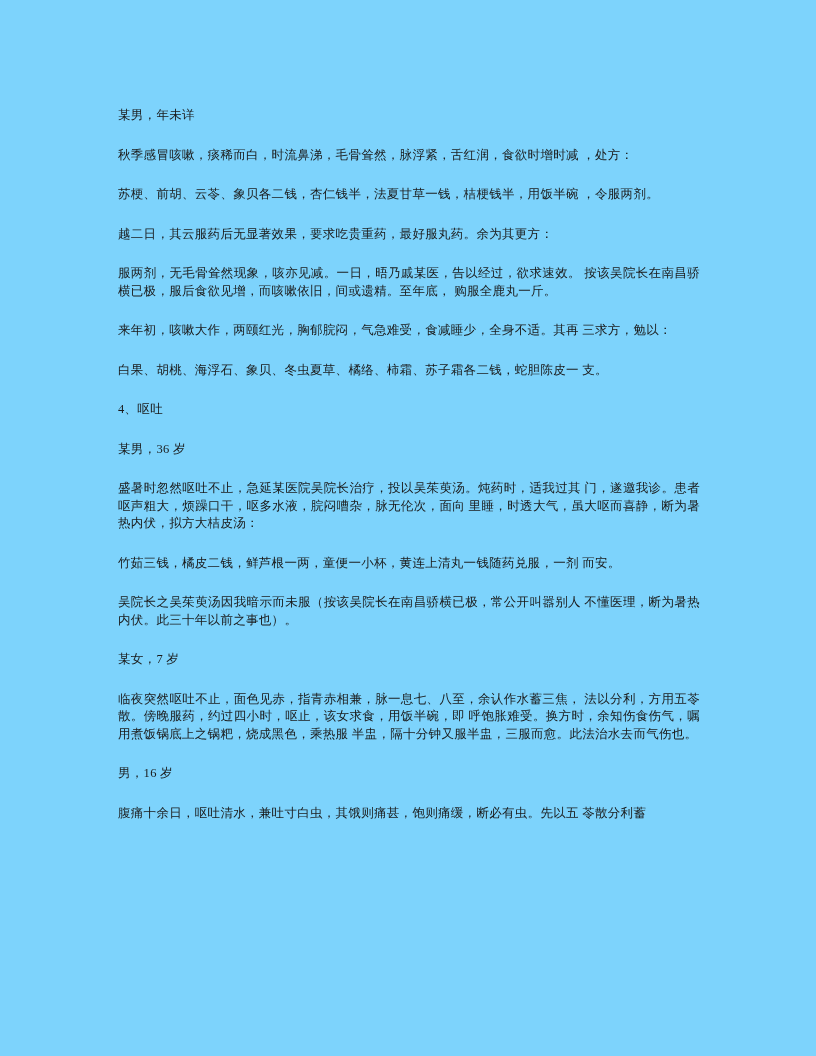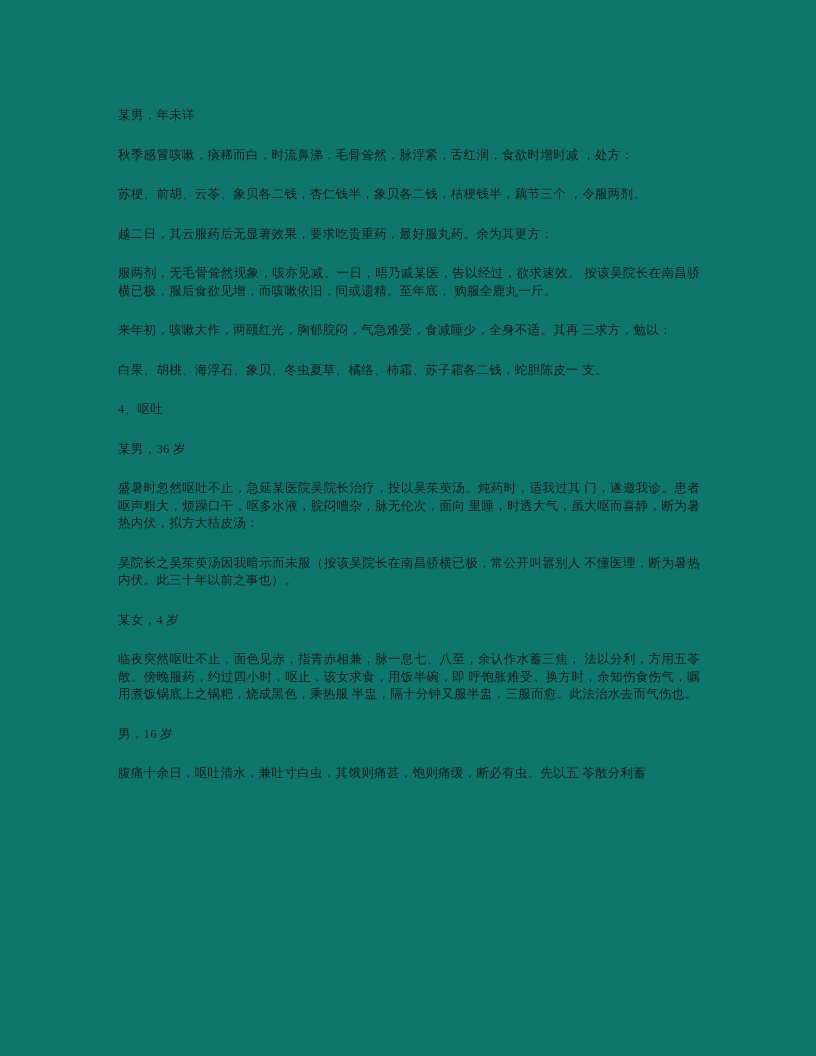--- a/index.html
+++ b/index.html
@@ -5,21 +5,21 @@
   html, body {
     margin: 0;
     padding: 0;
     background: #ffffff;
   }
   .page {
     position: relative;
     width: 816px;
     height: 1056px;
     margin: 0 auto;
-    background: #0f766e;
+    background: #7dd3fc;
     box-sizing: border-box;
     padding: 107px 116px 60px 118px;
     overflow: hidden;
     font-family: "Liberation Serif", "DejaVu Serif", serif;
     color: #1a1a1a;
   }
   .doc p {
     margin: 0 0 22px 0;
     font-size: 12.5px;
     line-height: 17.5px;
@@ -28,27 +28,28 @@
     word-break: break-all;
   }
 </style>
 </head>
 <body>
 
 <div class="page">
   <div class="doc">
     <p>某男，年未详</p>
     <p>秋季感冒咳嗽，痰稀而白，时流鼻涕，毛骨耸然，脉浮紧，舌红润，食欲时增时减 ，处方：</p>
-    <p>苏梗、前胡、云苓、象贝各二钱，杏仁钱半，象贝各二钱，桔梗钱半，藕节三个 ，令服两剂。</p>
+    <p>苏梗、前胡、云苓、象贝各二钱，杏仁钱半，法夏甘草一钱，桔梗钱半，用饭半碗 ，令服两剂。</p>
     <p>越二日，其云服药后无显著效果，要求吃贵重药，最好服丸药。余为其更方：</p>
     <p>服两剂，无毛骨耸然现象，咳亦见减。一日，晤乃戚某医，告以经过，欲求速效。 按该吴院长在南昌骄横已极，服后食欲见增，而咳嗽依旧，间或遗精。至年底， 购服全鹿丸一斤。</p>
     <p>来年初，咳嗽大作，两颐红光，胸郁脘闷，气急难受，食减睡少，全身不适。其再 三求方，勉以：</p>
     <p>白果、胡桃、海浮石、象贝、冬虫夏草、橘络、柿霜、苏子霜各二钱，蛇胆陈皮一 支。</p>
     <p>4、呕吐</p>
     <p>某男，36 岁</p>
     <p>盛暑时忽然呕吐不止，急延某医院吴院长治疗，投以吴茱萸汤。炖药时，适我过其 门，遂邀我诊。患者呕声粗大，烦躁口干，呕多水液，脘闷嘈杂，脉无伦次，面向 里睡，时透大气，虽大呕而喜静，断为暑热内伏，拟方大桔皮汤：</p>
+    <p>竹茹三钱，橘皮二钱，鲜芦根一两，童便一小杯，黄连上清丸一钱随药兑服，一剂 而安。</p>
     <p>吴院长之吴茱萸汤因我暗示而未服（按该吴院长在南昌骄横已极，常公开叫嚣别人 不懂医理，断为暑热内伏。此三十年以前之事也）。</p>
-    <p>某女，4 岁</p>
+    <p>某女，7 岁</p>
     <p>临夜突然呕吐不止，面色见赤，指青赤相兼，脉一息七、八至，余认作水蓄三焦， 法以分利，方用五苓散。傍晚服药，约过四小时，呕止，该女求食，用饭半碗，即 呼饱胀难受。换方时，余知伤食伤气，嘱用煮饭锅底上之锅粑，烧成黑色，乘热服 半盅，隔十分钟又服半盅，三服而愈。此法治水去而气伤也。</p>
     <p>男，16 岁</p>
     <p>腹痛十余日，呕吐清水，兼吐寸白虫，其饿则痛甚，饱则痛缓，断必有虫。先以五 苓散分利蓄</p>
   </div>
 </div>
 
 </body></html>

